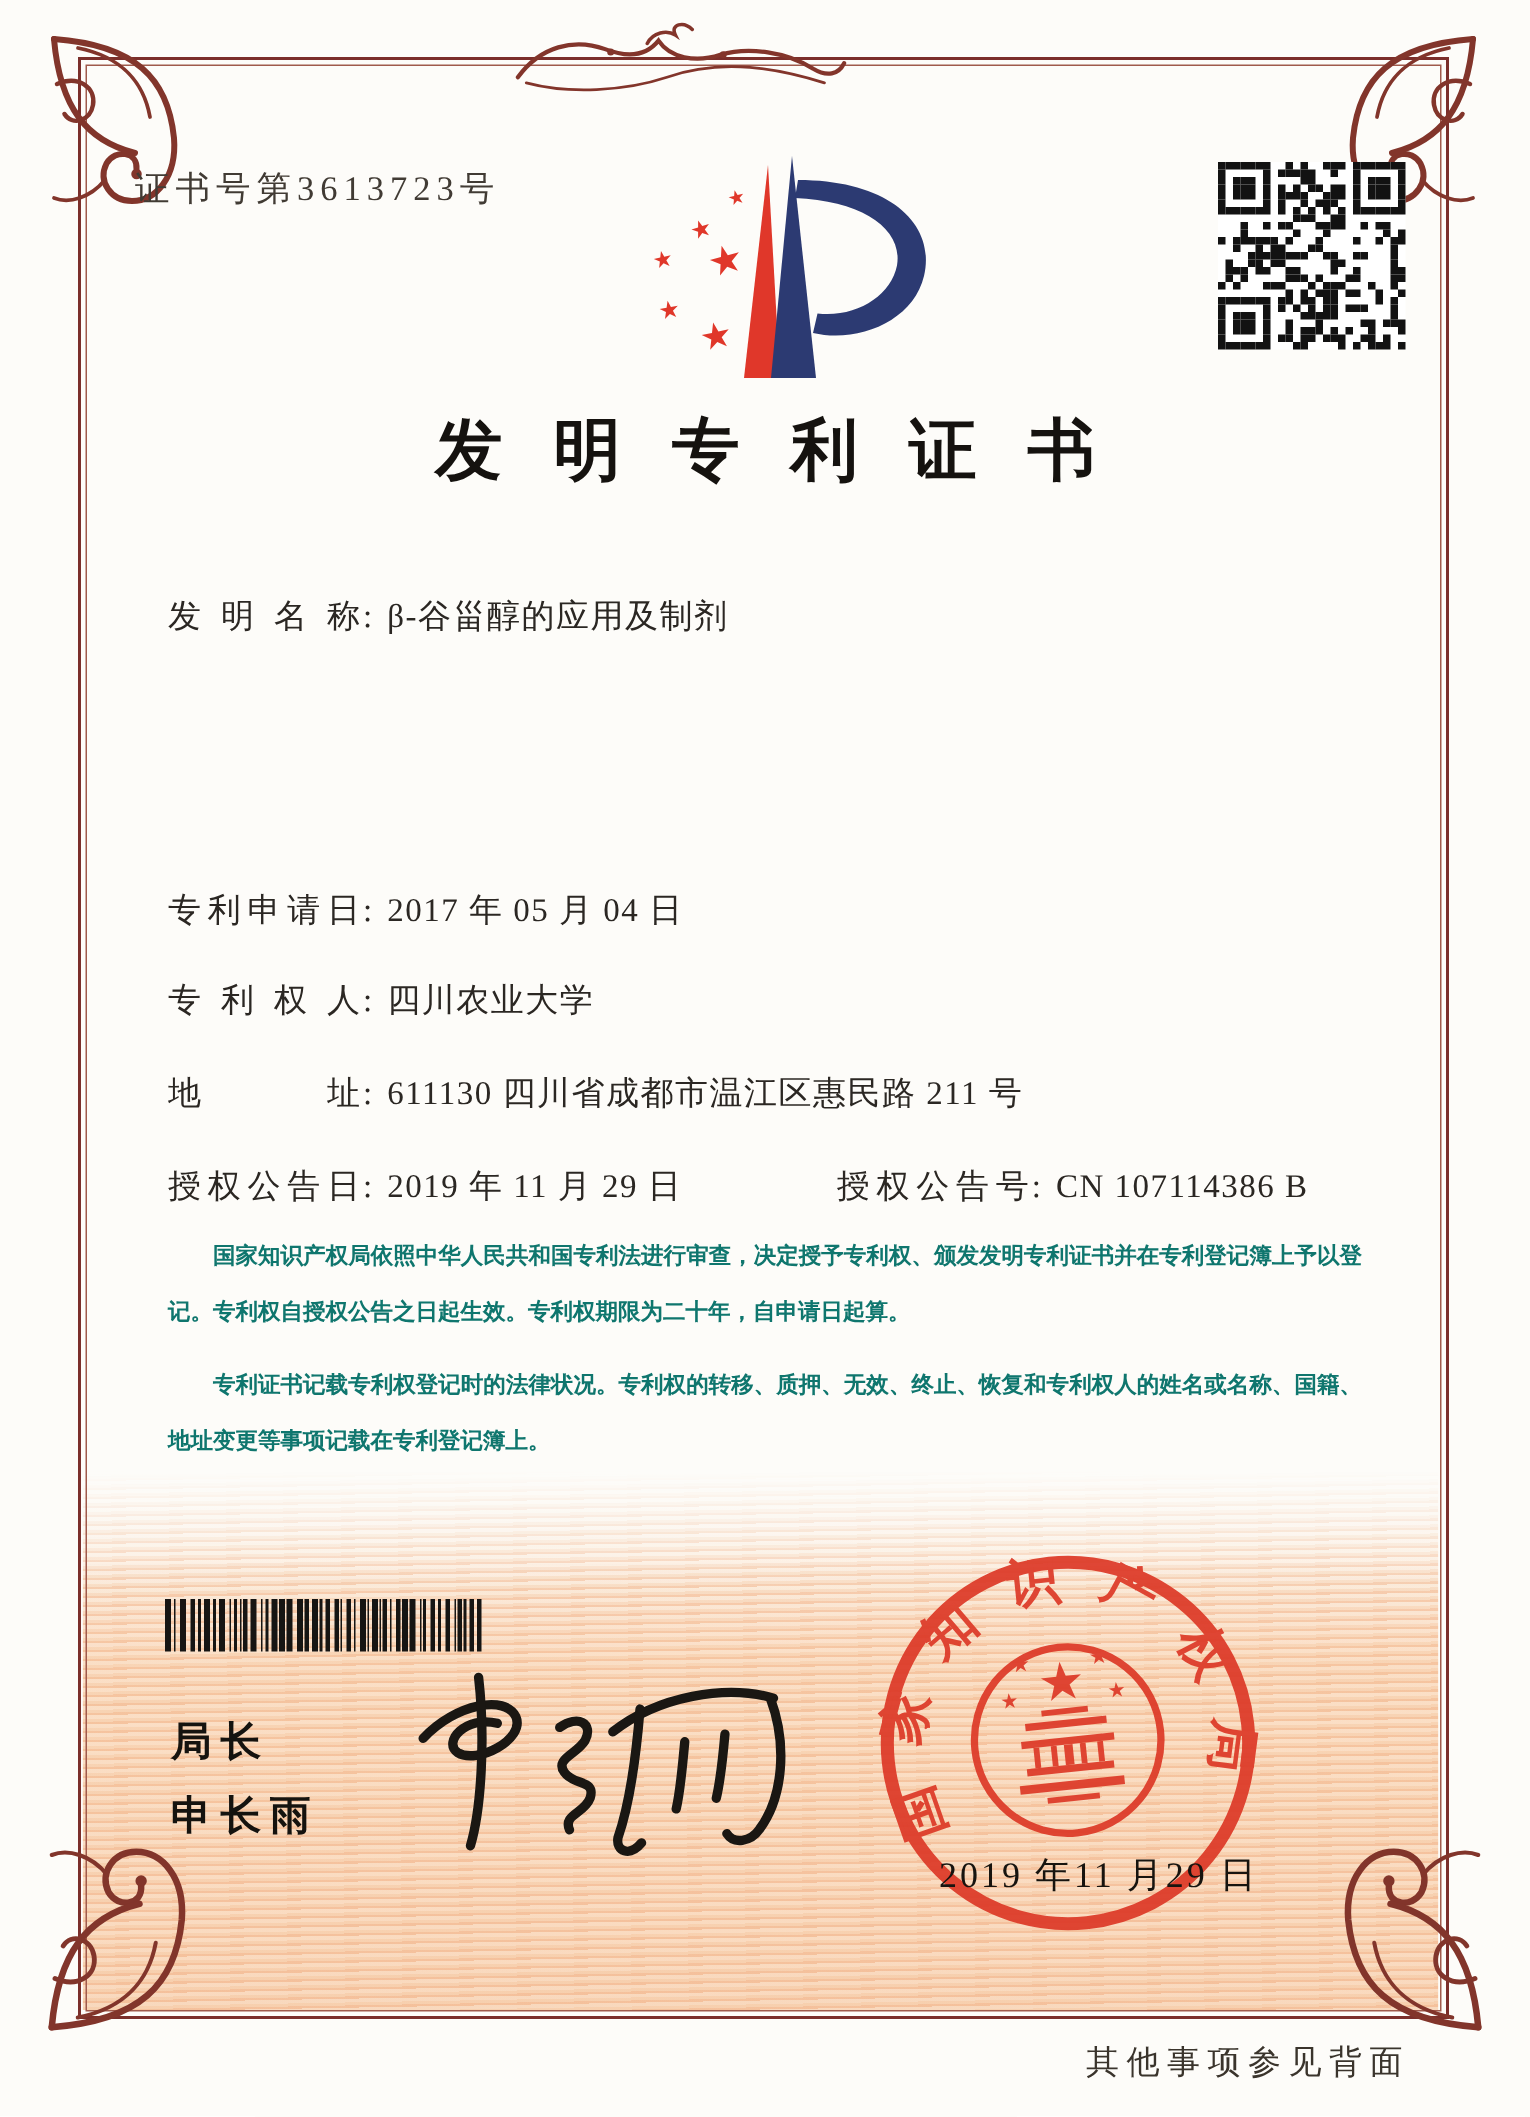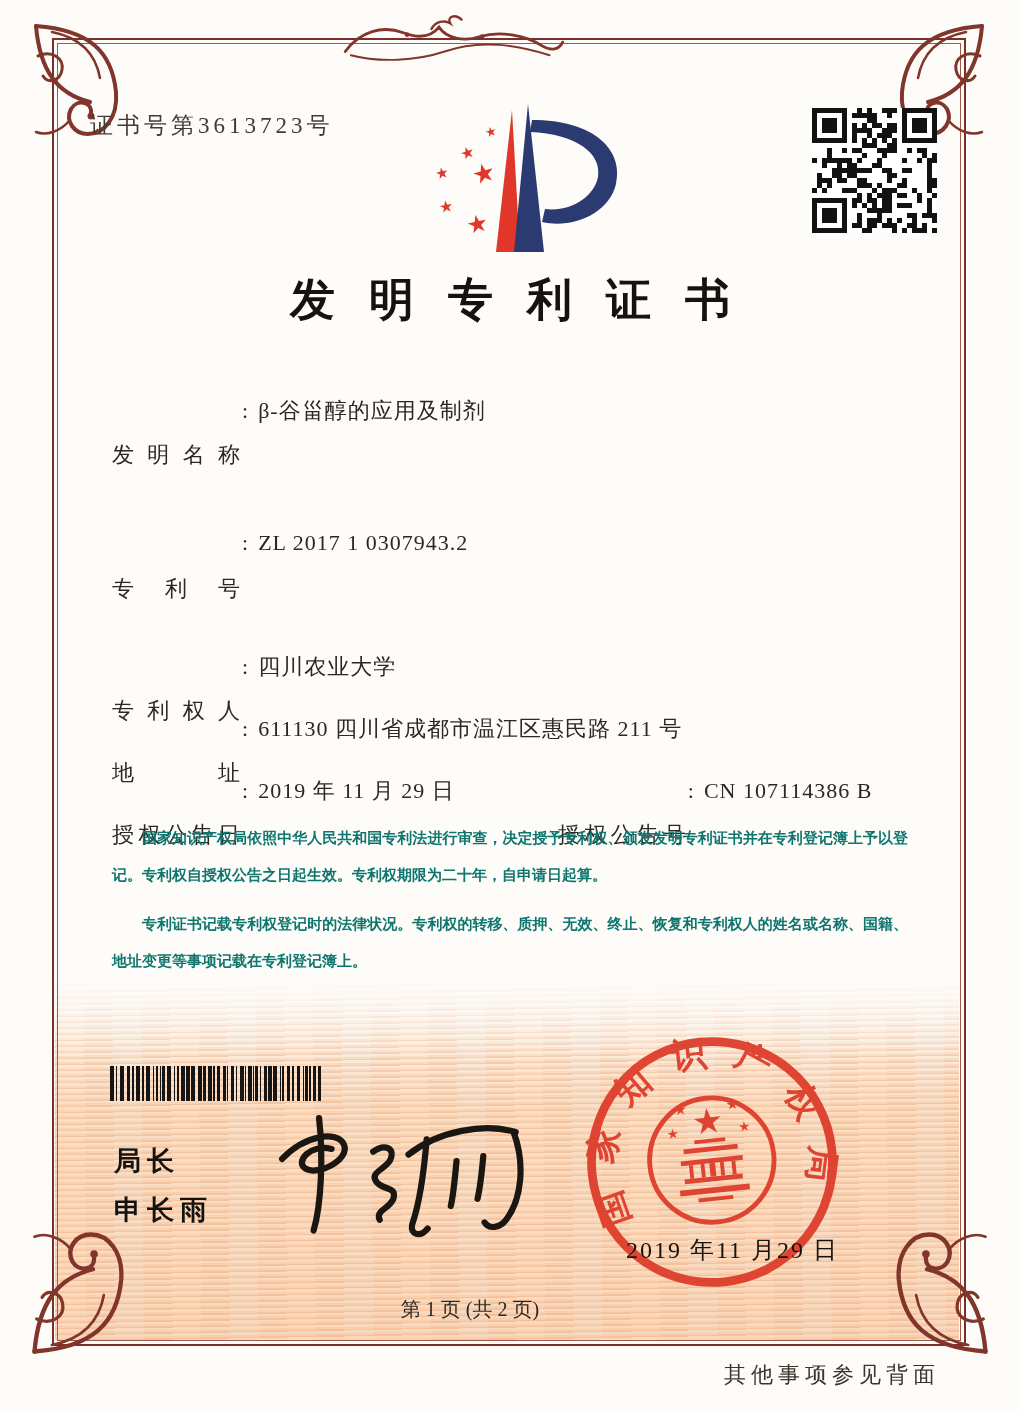--- a/index.html
+++ b/index.html
@@ -26,21 +26,21 @@
   .qr{position:absolute;left:812px;top:108px;width:125px;height:125px;z-index:4;
       display:grid;grid-template-columns:repeat(25,5px);grid-auto-rows:5px;background:#fff;}
   .qr div{width:5px;height:5px;}
   .qr .on{background:#121212;}
 
   .title{position:absolute;left:0;top:270px;width:1020px;text-align:center;font-size:45px;font-weight:700;
          letter-spacing:34px;padding-left:34px;box-sizing:border-box;color:#15120f;z-index:4;}
 
   
   .frow{position:absolute;left:112px;font-size:22px;color:#2b2723;z-index:4;white-space:nowrap;}
-  .flabel{display:inline-block;width:128px;text-align:justify;text-align-last:justify;vertical-align:top;margin-top:44px;}
+  .flabel{display:inline-block;width:128px;text-align:justify;text-align-last:justify;vertical-align:top;}
   .fcolon{display:inline-block;margin:0 10px 0 2px;}
   .fvalue{letter-spacing:1px;}
   .inv-lines{display:inline-block;vertical-align:top;}
 
   
   .para{position:absolute;left:112px;width:796px;font-size:15px;line-height:37px;text-align:justify;
         text-indent:2em;color:#0f766e;z-index:4;font-weight:bold;}
 
   
   .barcode{position:absolute;left:110px;top:1066px;width:284px;height:35px;z-index:4;display:flex;align-items:stretch;}
@@ -748,24 +748,24 @@
       <div class="on"></div>
     </div>
 
   <div class="title">发明专利证书</div>
 
   <div class="frow" style="top:396px">
     <span class="flabel">发 明 名 称</span><span class="fcolon">:</span><span class="fvalue">β-谷甾醇的应用及制剂</span>
   </div>
 
 
-  <div class="frow" style="top:530px">
-    <span class="flabel">专 利 号</span><span class="fcolon">:</span><span class="fvalue">ZL 2017 1 0307943.2</span>
+
+  <div class="frow" style="top:592px">
+    <span class="flabel">专利申请日</span><span class="fcolon">:</span><span class="fvalue">2017 年 05 月 04 日</span>
   </div>
-
 
   <div class="frow" style="top:652px">
     <span class="flabel">专 利 权 人</span><span class="fcolon">:</span><span class="fvalue">四川农业大学</span>
   </div>
 
   <div class="frow" style="top:714px">
     <span class="flabel">地 址</span><span class="fcolon">:</span><span class="fvalue">611130 四川省成都市温江区惠民路 211 号</span>
   </div>
 
   <div class="frow" style="top:776px">
@@ -912,16 +912,15 @@
       <rect x="148" y="141" width="4" height="14"></rect>
       <rect x="160" y="141" width="4" height="14"></rect>
       <rect x="110" y="155" width="60" height="5"></rect>
       <rect x="104" y="166" width="72" height="6"></rect>
       <rect x="122" y="176" width="36" height="4"></rect>
     </g>
   </svg>
 
   <div class="seal-date">2019 年11 月29 日</div>
 
-  <div class="page-ind">第 1 页 (共 2 页)</div>
   <div class="back-note">其他事项参见背面</div>
 
 </div>
 
 </body></html>

